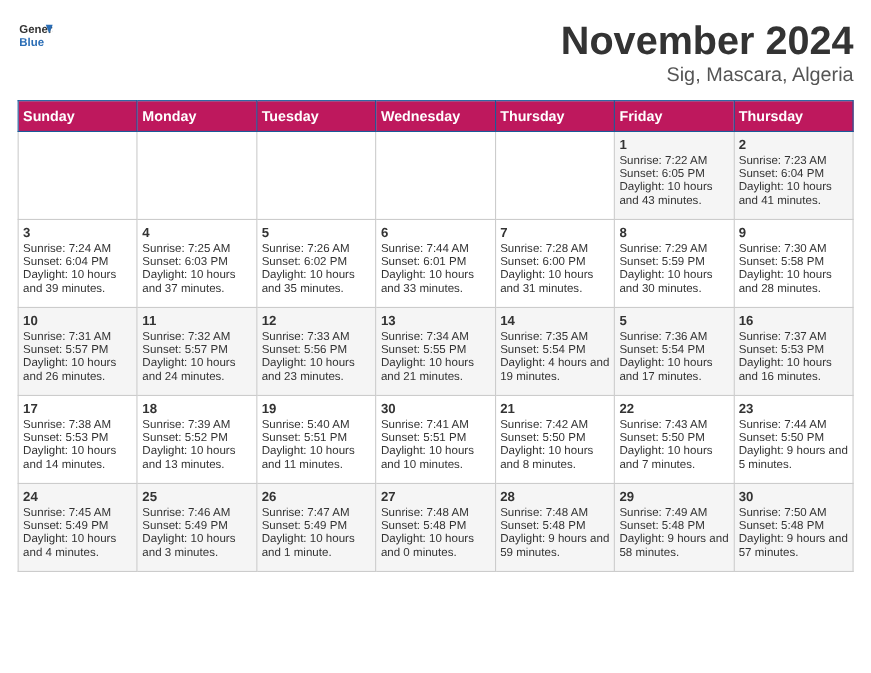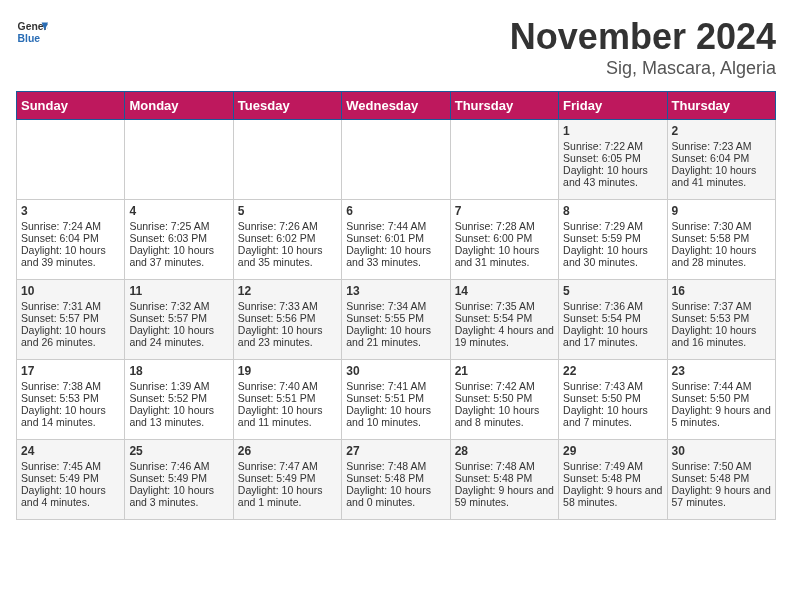--- a/index.html
+++ b/index.html
@@ -212,27 +212,27 @@
       </tr>
       <tr>
         <td>
           <span class="day-number">17</span>
           <div>Sunrise: 7:38 AM</div>
           <div>Sunset: 5:53 PM</div>
           <div>Daylight: 10 hours and 14 minutes.</div>
         </td>
         <td>
           <span class="day-number">18</span>
-          <div>Sunrise: 1:39 AM</div>
+          <div>Sunrise: 7:39 AM</div>
           <div>Sunset: 5:52 PM</div>
           <div>Daylight: 10 hours and 13 minutes.</div>
         </td>
         <td>
           <span class="day-number">19</span>
-          <div>Sunrise: 7:40 AM</div>
+          <div>Sunrise: 5:40 AM</div>
           <div>Sunset: 5:51 PM</div>
           <div>Daylight: 10 hours and 11 minutes.</div>
         </td>
         <td>
           <span class="day-number">30</span>
           <div>Sunrise: 7:41 AM</div>
           <div>Sunset: 5:51 PM</div>
           <div>Daylight: 10 hours and 10 minutes.</div>
         </td>
         <td>

